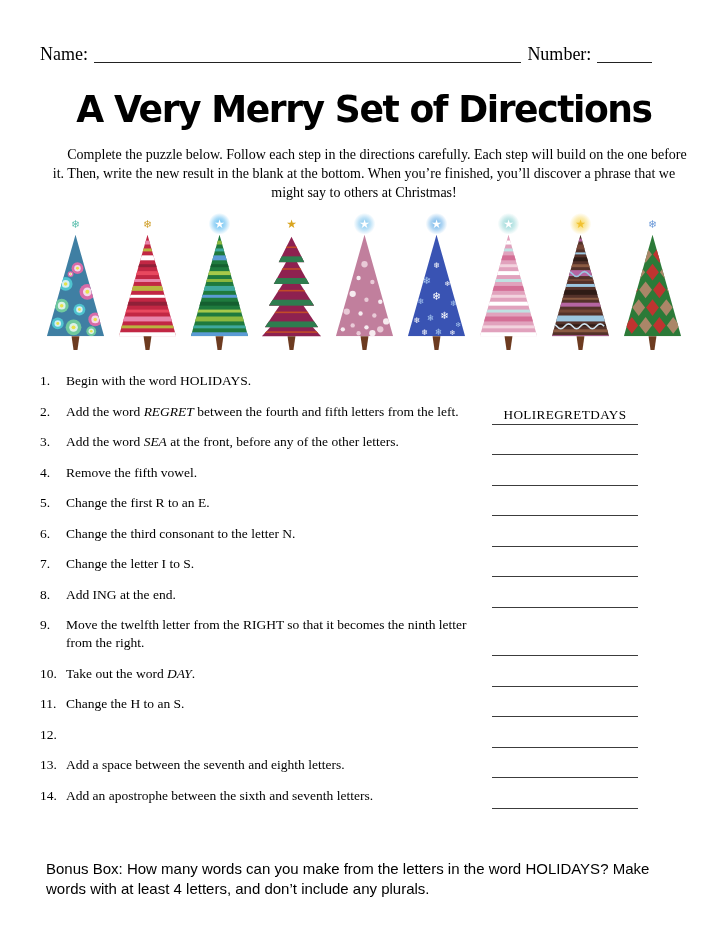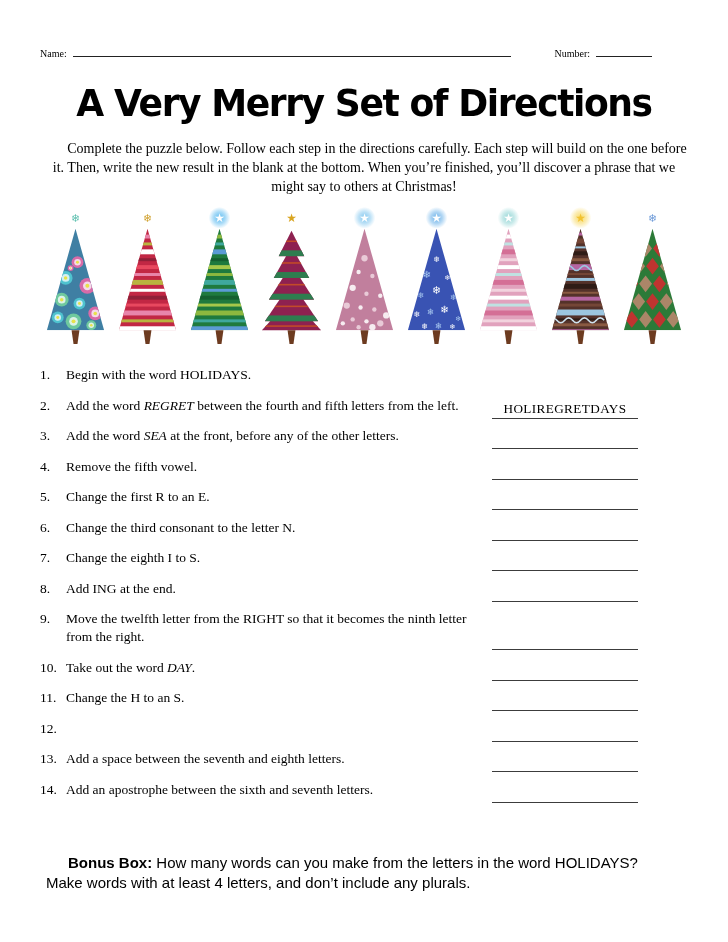--- a/index.html
+++ b/index.html
@@ -2,21 +2,21 @@
 <html><head>
 <meta charset="utf-8">
 <style>
   html,body{margin:0;padding:0;background:#888;}
   .page{
     width:728px;height:942px;background:#ffffff;margin:0 auto;
     font-family:"Liberation Serif",serif;color:#000;position:relative;
     box-sizing:border-box;padding:44px 40px 0 40px;overflow:hidden;
   }
   
-  .topline{display:flex;align-items:flex-end;font-size:10px;}
+  .topline{display:flex;align-items:flex-end;font-size:18px;}
   .topline .lbl{white-space:nowrap;}
   .name-line{width:438px;border-bottom:1.3px solid #222;margin:0 6px 2px 6px;height:12px;}
   .num-line{width:56px;border-bottom:1.3px solid #222;margin:0 36px 2px 6px;height:12px;}
   .sp{flex:1;}
   
   h1.title{
     margin:22px 0 0 0;text-align:center;
     font-family:"DejaVu Sans",sans-serif;font-weight:bold;
     font-size:38px;letter-spacing:-1.5px;transform:scaleX(.95);
   }
@@ -34,21 +34,21 @@
     margin-left:auto;margin-right:50px;width:146px;flex:0 0 146px;
     border-bottom:1.7px solid #3c3c3c;text-align:center;
     align-self:flex-end;margin-bottom:-4px;min-height:17px;
     font-size:13.2px;letter-spacing:.4px;
   }
   
   .bonus{
     margin:54px 0 0 6px;font-family:"Liberation Sans",sans-serif;
     font-size:15px;line-height:20px;max-width:630px;
   }
-  .bonus b{font-weight:bold;margin-left:22px;}
+  .bonus b{font-weight:normal;}
 </style>
 </head>
 <body>
 
 <div class="page">
 
   <div class="topline">
     <span class="lbl">Name:</span>
     <span class="name-line"></span>
     <span class="sp"></span>
@@ -389,21 +389,21 @@
         <span class="step-text"><span>Change the first R to an E.</span></span>
         <span class="answer"><span class="answer-text"></span></span>
       </div>
       <div class="step">
         <span class="step-num">6.</span>
         <span class="step-text"><span>Change the third consonant to the letter N.</span></span>
         <span class="answer"><span class="answer-text"></span></span>
       </div>
       <div class="step">
         <span class="step-num">7.</span>
-        <span class="step-text"><span>Change the eighth I to S.</span></span>
+        <span class="step-text"><span>Change the letter I to S.</span></span>
         <span class="answer"><span class="answer-text"></span></span>
       </div>
       <div class="step">
         <span class="step-num">8.</span>
         <span class="step-text"><span>Add ING at the end.</span></span>
         <span class="answer"><span class="answer-text"></span></span>
       </div>
       <div class="step">
         <span class="step-num">9.</span>
         <span class="step-text"><span>Move the twelfth letter from the RIGHT so that it becomes the ninth letter from the right.</span></span>

